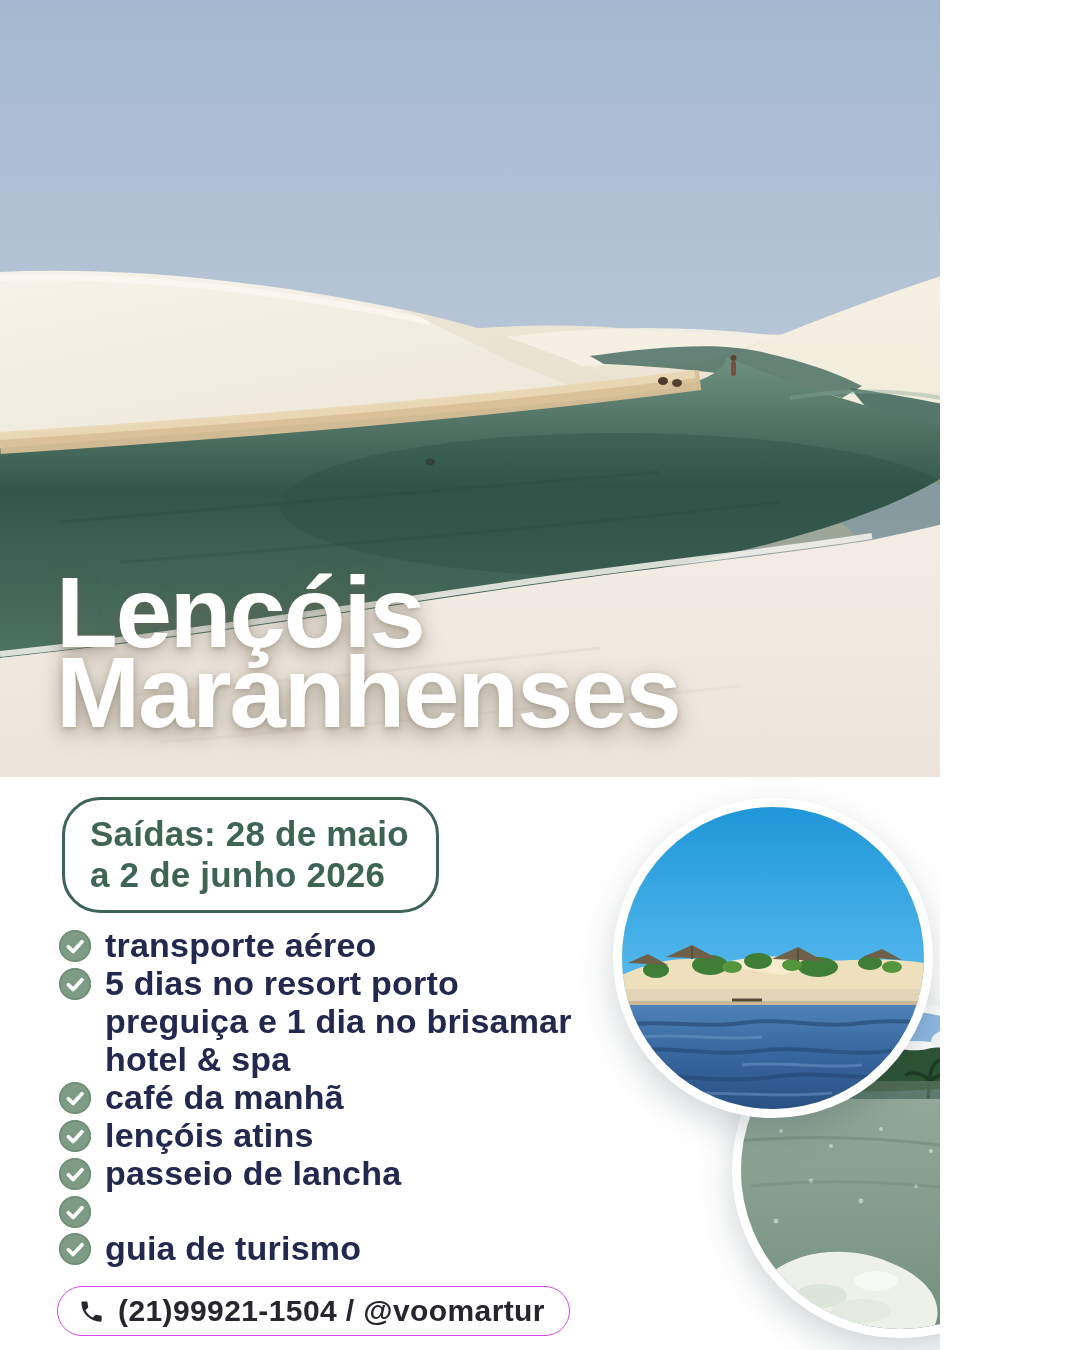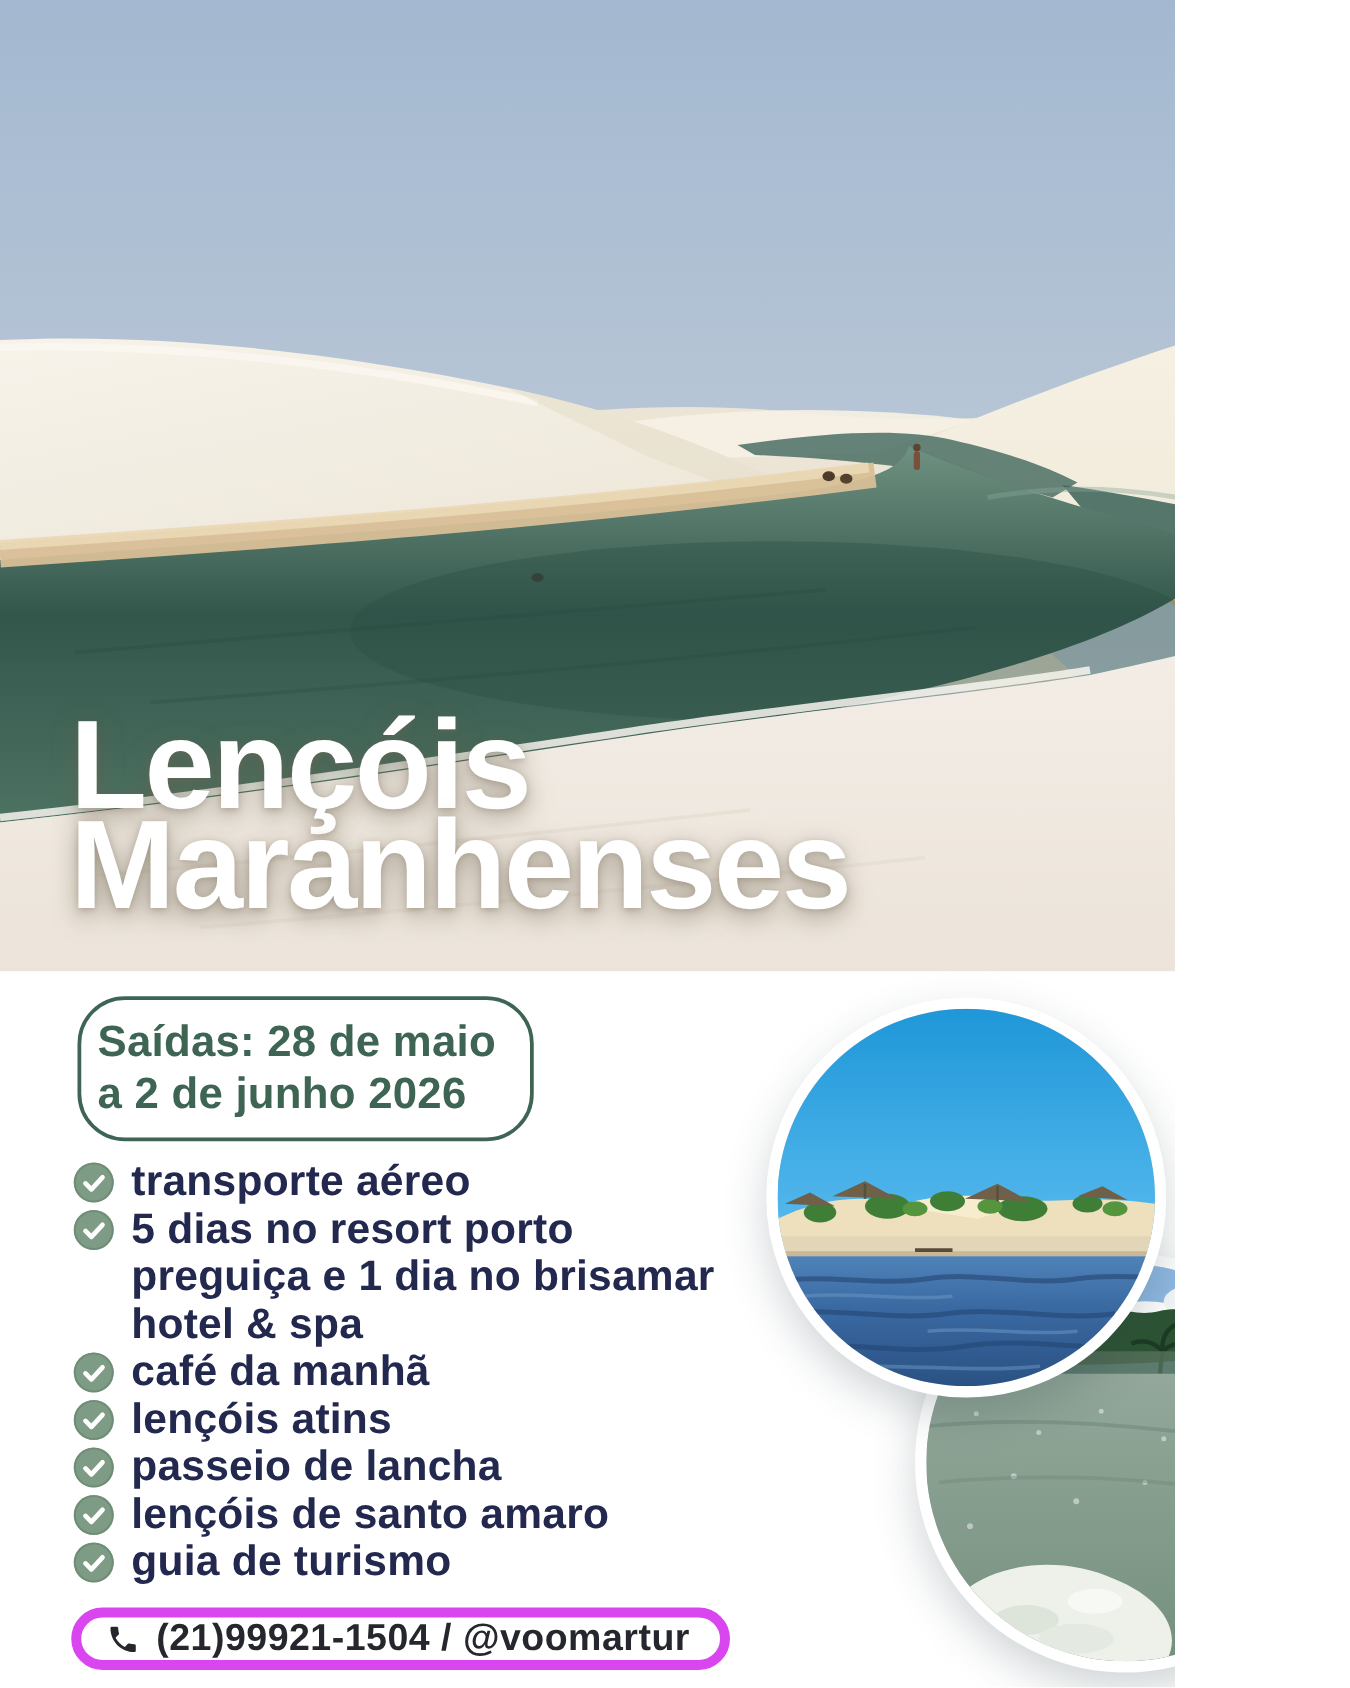--- a/index.html
+++ b/index.html
@@ -16,21 +16,21 @@
     position:absolute; left:56px; top:572px;
     color:#ffffff; font-weight:bold; font-size:101px; line-height:80px;
     letter-spacing:-2px;
     text-shadow: 0 7px 20px rgba(104,94,74,.55), 0 2px 5px rgba(120,108,88,.35);
   }
   .hero-title span { display:block; }
   
   .badge {
     position:absolute; left:62px; top:797px;
     border:3.5px solid #3e6454; border-radius:38px;
-    padding:13px 27px 15px 13px;
+    padding:13px 27px 15px 25px;
     color:#3e6454; font-weight:bold; font-size:35px; line-height:41px;
     letter-spacing:.2px; background:#ffffff;
   }
   .badge span { display:block; }
   
   .checklist { position:absolute; left:58px; top:926px; width:560px; }
   .check-row { display:flex; align-items:flex-start; }
   .check-icon { flex:0 0 34px; width:34px; height:34px; margin:3px 13px 0 0; }
   .check-icon svg { display:block; width:34px; height:34px; }
   .check-label {
@@ -44,21 +44,21 @@
     overflow:hidden; background:#cfd8dd;
     box-shadow: 0 14px 34px rgba(45,65,75,.22);
   }
   .circle svg { display:block; width:100%; height:100%; }
   .circle-top    { left:613px; top:798px;  width:320px; height:320px; z-index:3; }
   .circle-bottom { left:732px; top:1002px; width:336px; height:336px; z-index:2; }
   
   .contact-pill {
     position:absolute; left:57px; top:1286px; height:50px;
     display:inline-flex; align-items:center; gap:13px;
-    border:8px solid #d946ef; border-radius:26px;
+    border:1px solid #d946ef; border-radius:26px;
     padding:0 24px 0 20px; background:#ffffff;
   }
   .phone-icon { width:27px; height:27px; }
   .phone-icon svg { display:block; width:27px; height:27px; }
   .contact-text { font-size:30px; font-weight:bold; color:#26272e; letter-spacing:.4px; white-space:nowrap; }
 </style>
 </head>
 <body>
 
 <div class="poster">
@@ -193,21 +193,20 @@
       <span class="check-label">passeio de lancha</span>
     </div>
     <div class="check-row">
       <span class="check-icon">
         <svg viewBox="0 0 36 36">
             <circle cx="18" cy="18" r="17" fill="#7e9c85"></circle>
             <circle cx="18" cy="18" r="16" fill="none" stroke="#6f8d76" stroke-width="1.6"></circle>
             <path d="M11 18.8l5 5 9.4-10.2" stroke="#ffffff" stroke-width="4" fill="none" stroke-linecap="round" stroke-linejoin="round"></path>
           </svg>
       </span>
-      <span class="check-label">lençóis de santo amaro</span>
     </div>
     <div class="check-row">
       <span class="check-icon">
         <svg viewBox="0 0 36 36">
             <circle cx="18" cy="18" r="17" fill="#7e9c85"></circle>
             <circle cx="18" cy="18" r="16" fill="none" stroke="#6f8d76" stroke-width="1.6"></circle>
             <path d="M11 18.8l5 5 9.4-10.2" stroke="#ffffff" stroke-width="4" fill="none" stroke-linecap="round" stroke-linejoin="round"></path>
           </svg>
       </span>
       <span class="check-label">guia de turismo</span>

